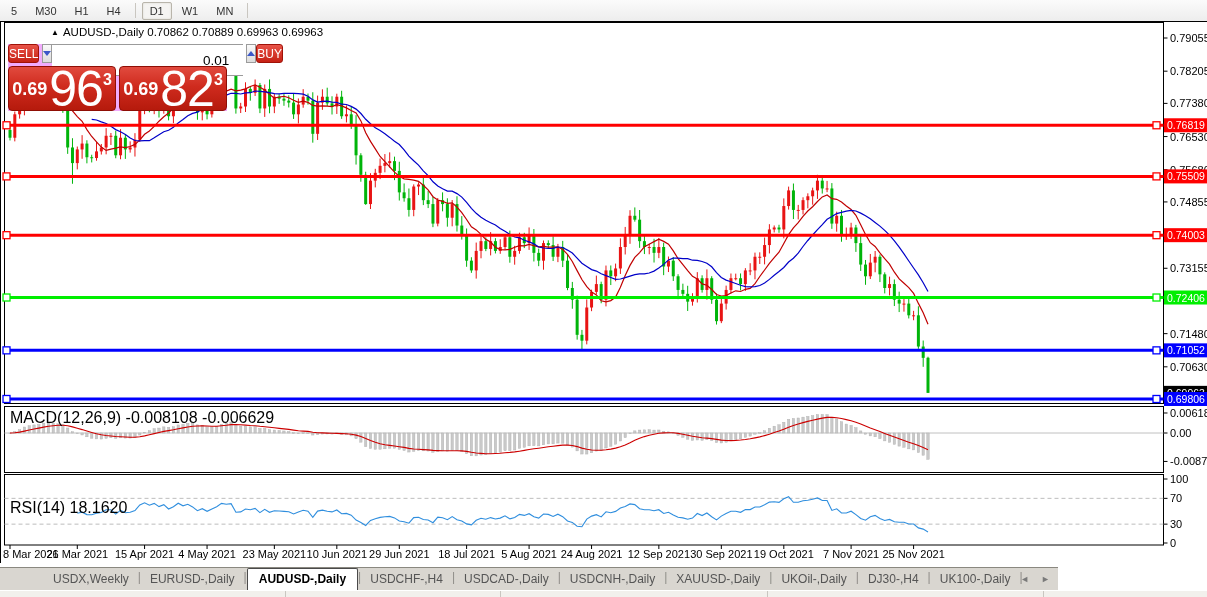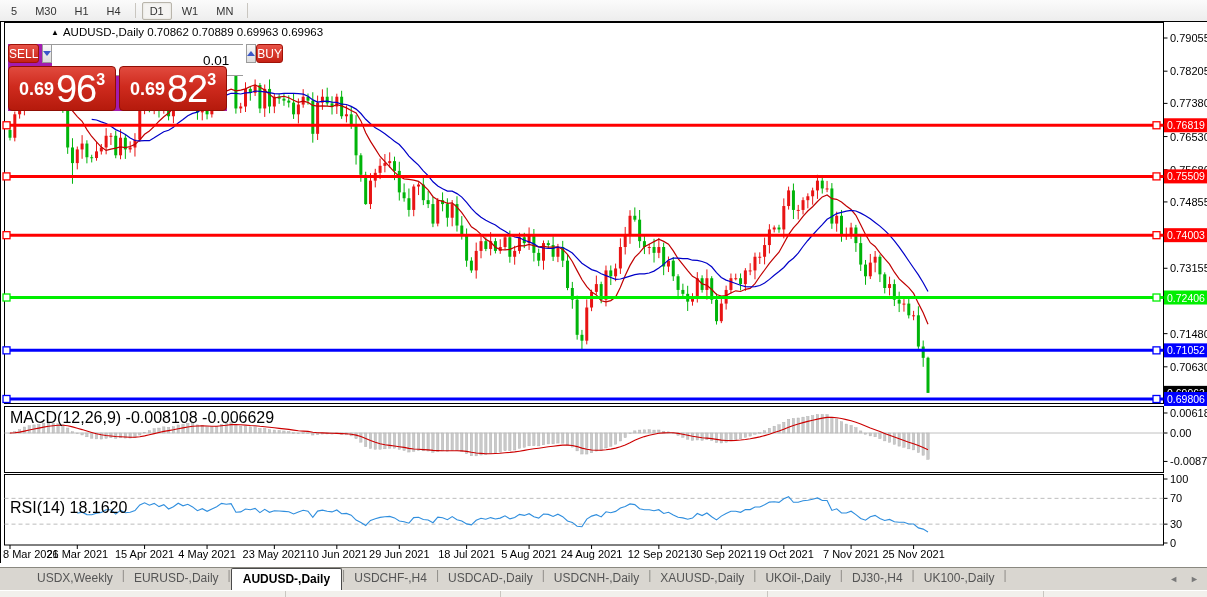--- a/index.html
+++ b/index.html
@@ -19,52 +19,52 @@
   
   .chart-area { position:absolute; left:0; top:0; width:1207px; height:597px; z-index:1; }
   svg { position:absolute; left:0; top:0; }
 
   .quote-header { position:absolute; left:13px; top:26px; z-index:4; font-size:11.5px;
     color:#000; white-space:nowrap;margin-left:38px; }
   .quote-header .arr { font-size:8px; margin-right:4px; position:relative; top:-1px; }
 
   
   .one-click { position:absolute; left:8px; top:44px; width:219px; height:67px;
-    background:#a21caf; z-index:4; }
+    background:#f0abfc; z-index:4; }
   .oc-row { display:flex; height:19px; }
   .oc-btn { width:50px; height:19px; border:1px solid #a01208; border-radius:3px;
     background:linear-gradient(#e85348,#c62114); color:#fff; font-size:12px;
     display:flex; align-items:center; justify-content:center; cursor:pointer; }
   .oc-spin { width:25px; height:19px; border:1px solid #9b9b9b; background:linear-gradient(#fafafa,#dcdcdc);
     display:flex; align-items:center; justify-content:center; margin-left:3px; cursor:pointer; }
   .oc-spin:last-of-type { margin-right:3px; }
   .oc-spin .tri-down { width:0; height:0; border-left:4px solid transparent; border-right:4px solid transparent;
     border-top:5px solid #3a57c8; }
   .oc-spin .tri-up { width:0; height:0; border-left:4px solid transparent; border-right:4px solid transparent;
     border-bottom:5px solid #3a57c8; }
   .oc-vol { flex:1; height:32px; border:1px solid #9b9b9b; border-left:none; border-right:none;
     font-size:13.5px; text-align:right; padding-right:14px; color:#000; background:#fff;
     font-family:"Liberation Sans",sans-serif; }
   .oc-prices { display:flex; margin-top:3px; height:45px; gap:3px; }
   .oc-price-box { flex:1; border:1px solid #8f0e05; border-radius:4px; color:#fff; cursor:pointer;
     background:linear-gradient(#e14a3e 0%,#cf2b1e 45%,#b51a0c 100%);
     display:flex; align-items:flex-end; justify-content:center; padding-bottom:3px; position:relative; }
   .oc-frac { font-size:18px; font-weight:bold; margin:0 2px 7px 0; }
-  .oc-big { font-size:38px; line-height:36px; letter-spacing:-1px;text-align:center; }
+  .oc-big { font-size:50px; line-height:36px; letter-spacing:-1px;text-align:center; }
   .oc-sup { font-size:16px; font-weight:bold; align-self:flex-start; margin-top:4px; }
 
   
   .ind-label { position:absolute; font-size:16px; color:#000; z-index:3; white-space:nowrap; }
   #macd-label { left:10px; top:409px; }
   #rsi-label  { left:10px; top:499px; }
 
   
-  .tabbar { position:absolute; left:0; top:567px; width:1207px; height:23px;
-    background:#d9d6d0; border-top:1px solid #8a8880; display:flex; align-items:flex-start;
-    padding-left:28px; z-index:5; }
+  .tabbar { position:absolute; left:0; top:567px; width:1058px; height:23px;
+    background:#d9d6d0; border-top:1px solid #8a8880; display:flex; align-items:center;
+    padding-left:44px; z-index:5; }
   .tab { font-size:12px; color:#555; padding:3px 9px 4px 9px; white-space:nowrap; cursor:pointer; }
   .tab.active { background:#fff; color:#000; font-weight:bold; border:1px solid #4a4a4a; border-bottom:none;
     border-radius:2px 2px 0 0; padding:3px 11px 5px 11px; }
   .tab-sep { color:#8f8d88; font-size:12px; padding-bottom:4px; }
   .tab-scroll { position:absolute; right:8px; top:7px; display:flex; gap:12px; }
   .tab-scroll span { font-size:9px; color:#7a7a7a; cursor:pointer; line-height:9px; }
 
   .bottom-strip { position:absolute; left:0; top:590px; width:1207px; height:7px;
     background:#f2f0ec; border-top:1px solid #fff; z-index:5; }
   .bottom-strip i { position:absolute; top:0; width:1px; height:7px; background:#c9c6c0; }

